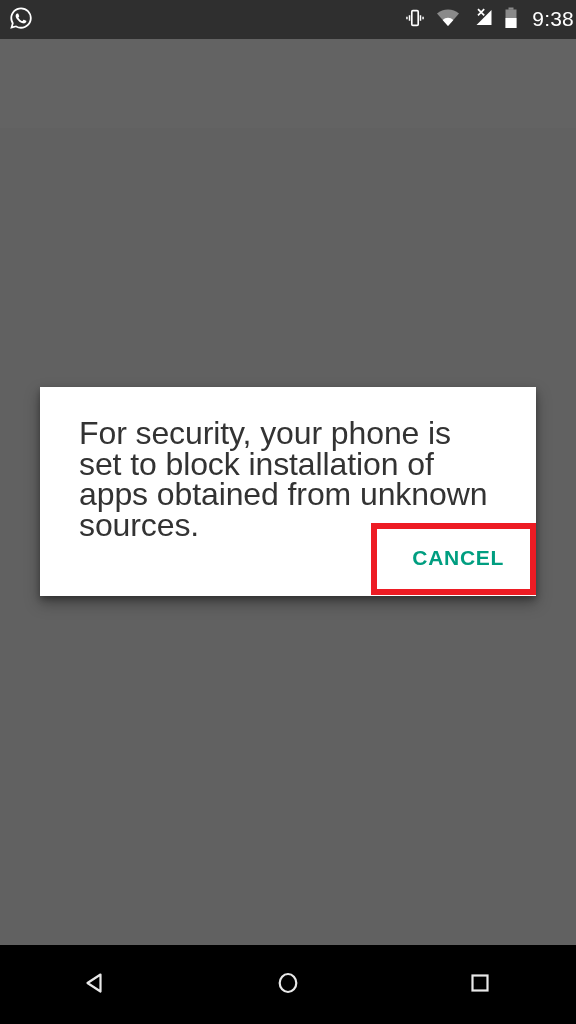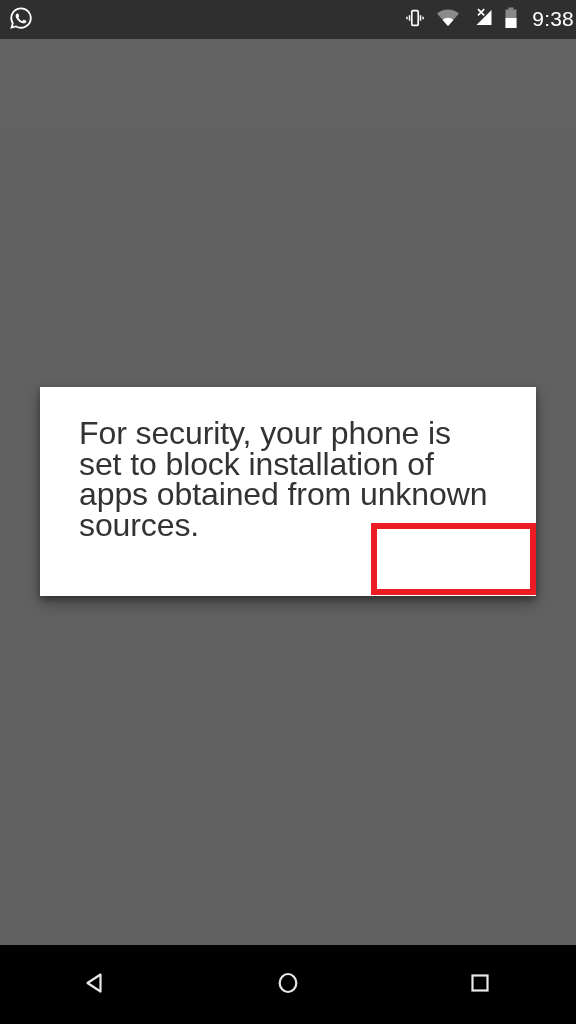--- a/index.html
+++ b/index.html
@@ -170,20 +170,21 @@
   </div>
 
   <div id="scrim-top"></div>
   <div id="scrim-body"></div>
 
   <div id="dialog-shadow"></div>
 
   <div id="dialog-message">For security, your phone is set to block installation of apps obtained from unknown sources.</div>
 
   <div id="dialog-actions">
+    <button id="btn-cancel" class="dlg-btn">CANCEL</button>
   </div>
 
   <div id="highlight-box"></div>
 
   <div id="nav-bar">
 
     <button class="nav-btn">
       <span>
         <svg width="30" height="30" viewBox="0 0 30 30">
           <path d="M19.5 6.5 L6.5 15 L19.5 23.5 Z" fill="none" stroke="#e8e8e8" stroke-width="2.2" stroke-linejoin="round"></path>

